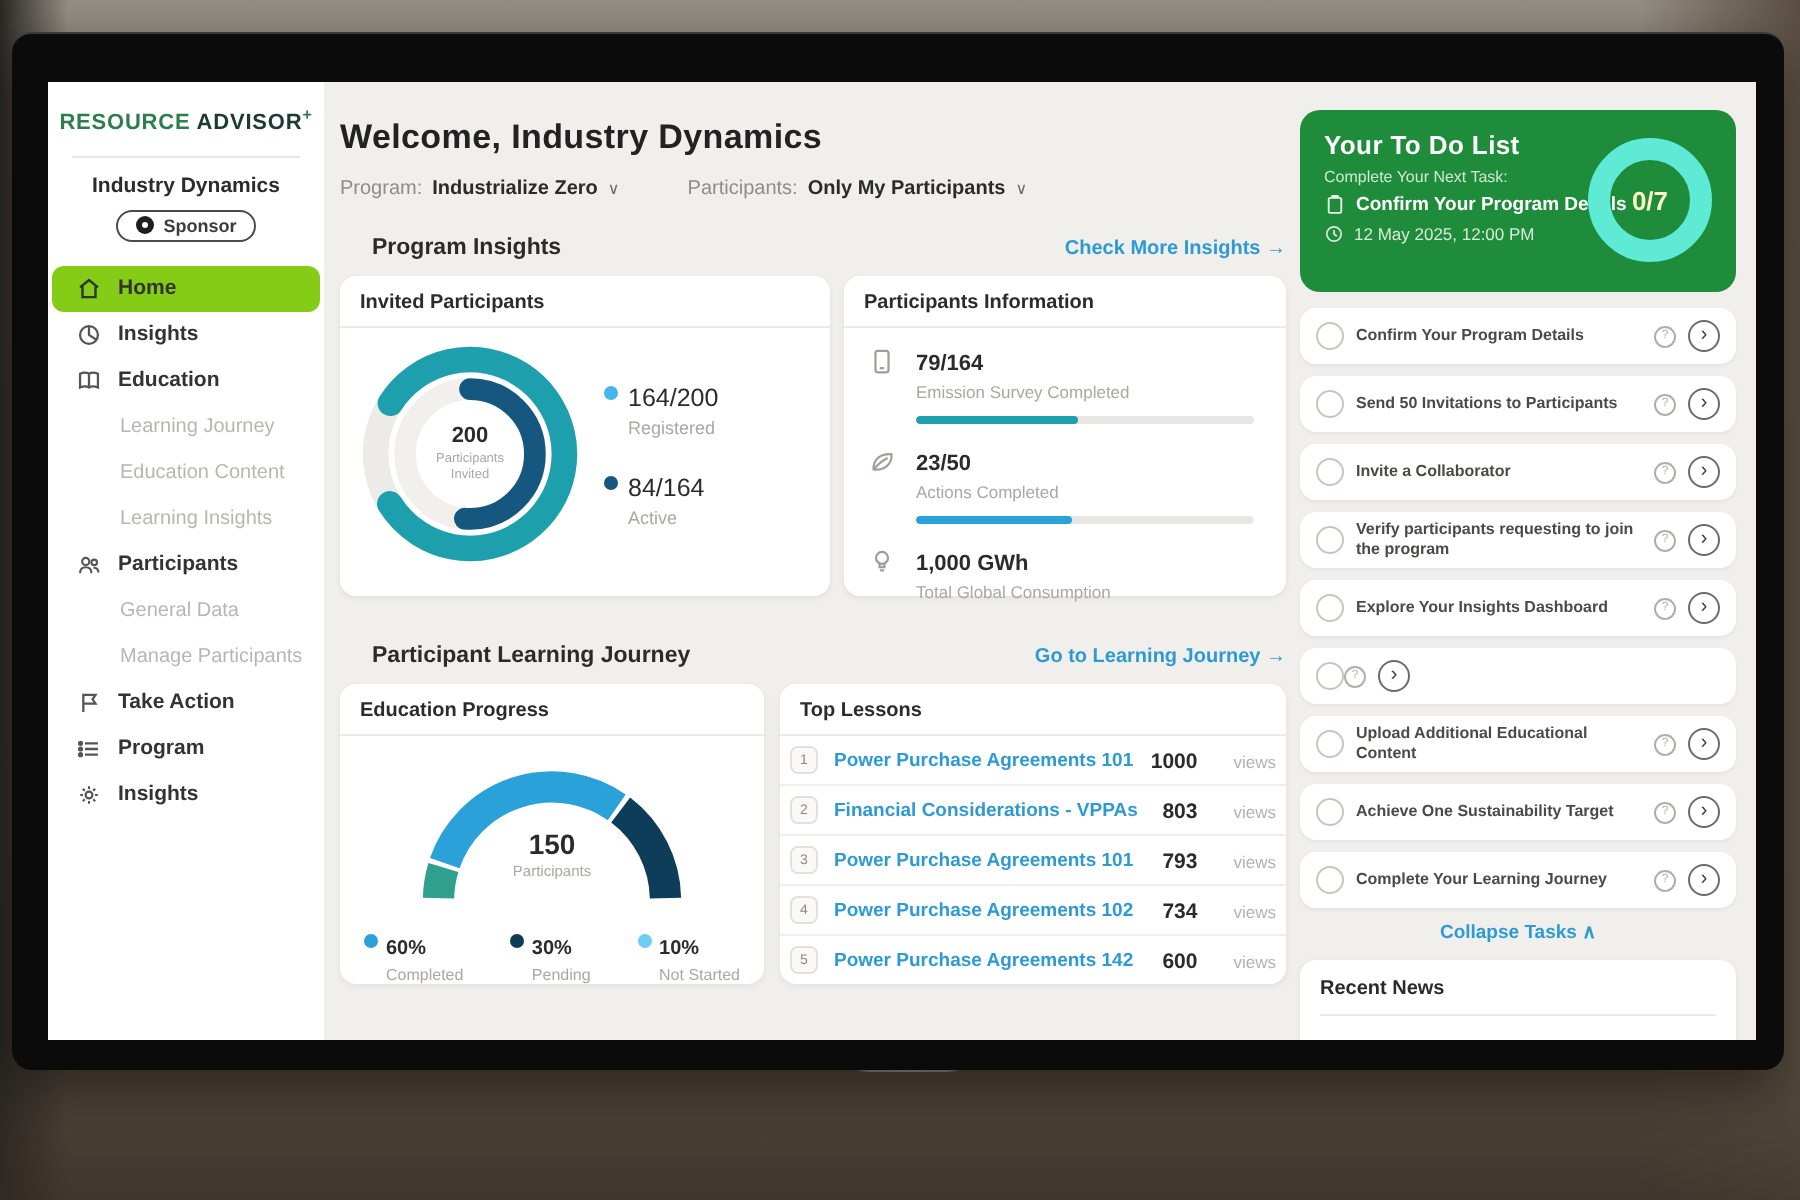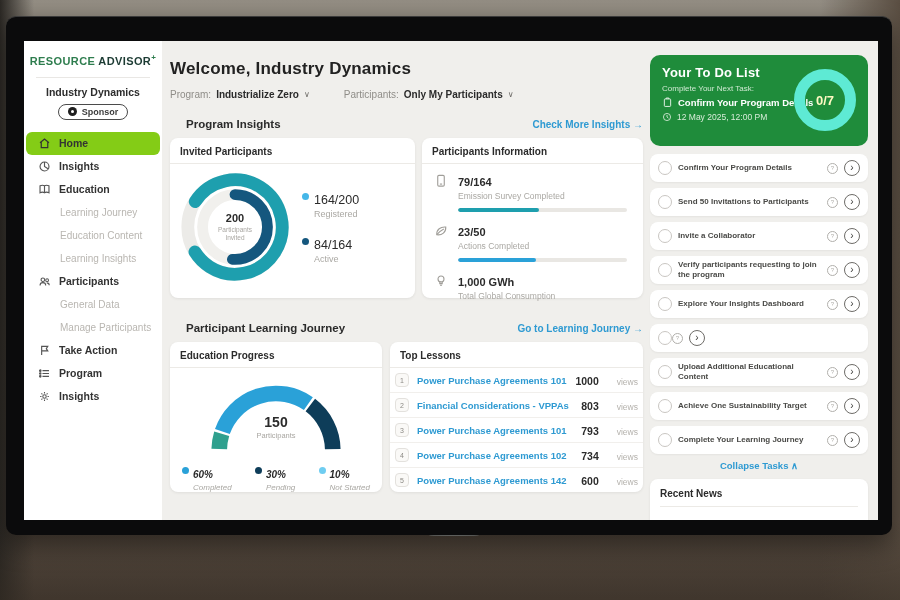--- a/index.html
+++ b/index.html
@@ -75,21 +75,21 @@
   .bar-track{height:4px;background:#e9e7e3;border-radius:2px;margin:7px 4px 10px 24px;overflow:hidden;}
   .bar-fill{height:100%;border-radius:2px;}
 
   
   .gauge-wrap{position:relative;}
   .gauge-svg{display:block;margin:2px auto 0;}
   .gauge-center{position:absolute;left:0;right:0;top:44px;text-align:center;}
   .gauge-center .gc-v{font-size:14px;font-weight:700;color:#2b2b2b;}
   .gauge-center .gc-l{font-size:7.5px;color:#a9a7a2;margin-top:1px;}
   .glegend{display:flex;justify-content:space-between;padding:4px 12px 0;}
-  .gleg-item{display:flex;gap:4px;font-style:italic;}
+  .gleg-item{display:flex;gap:4px;}
   .gleg-p{font-size:10px;font-weight:700;color:#2b2b2b;}
   .gleg-l{font-size:8px;color:#aaa8a3;margin-top:1px;}
 
   
   .lesson{display:flex;align-items:center;height:24px;padding:0 5px;border-bottom:1px solid #f1efec;}
   .lesson:last-child{border-bottom:none;}
   .rank{width:12px;height:12px;border:1px solid #e3e1dd;background:#faf9f7;border-radius:4px;
         font-size:7px;color:#8b8984;display:flex;align-items:center;justify-content:center;flex:0 0 auto;}
   .ltitle{flex:1;margin-left:8px;font-size:9.5px;font-weight:700;color:#2e9ad2;cursor:pointer;}
   .lviews-n{font-size:10.5px;font-weight:700;color:#2b2b2b;}

